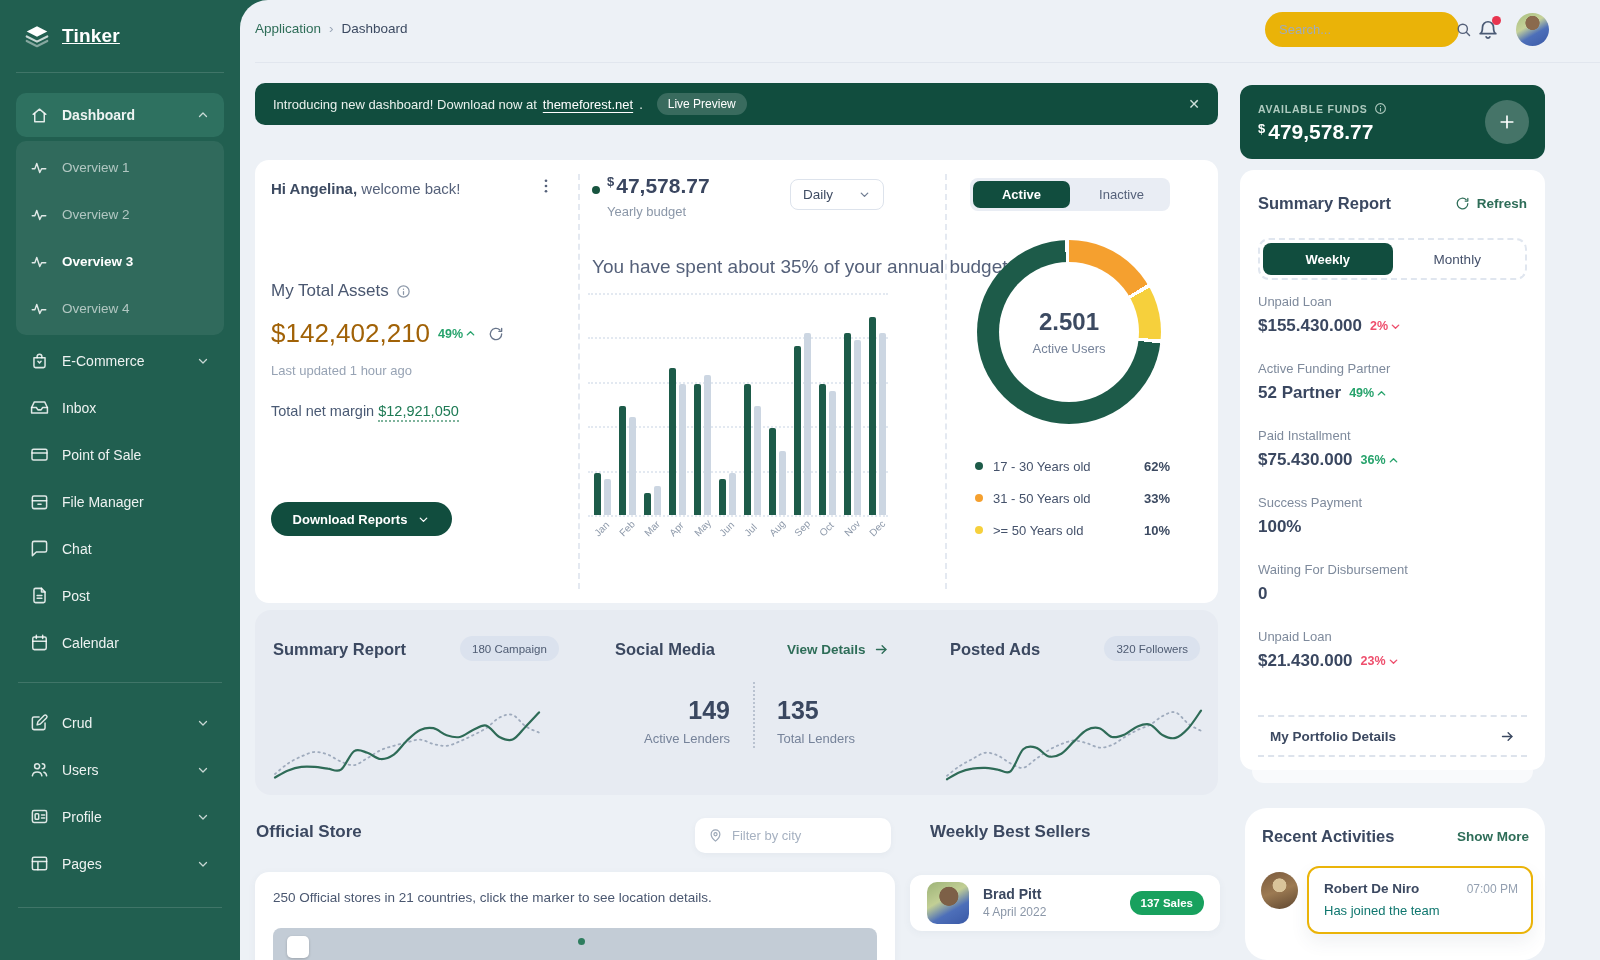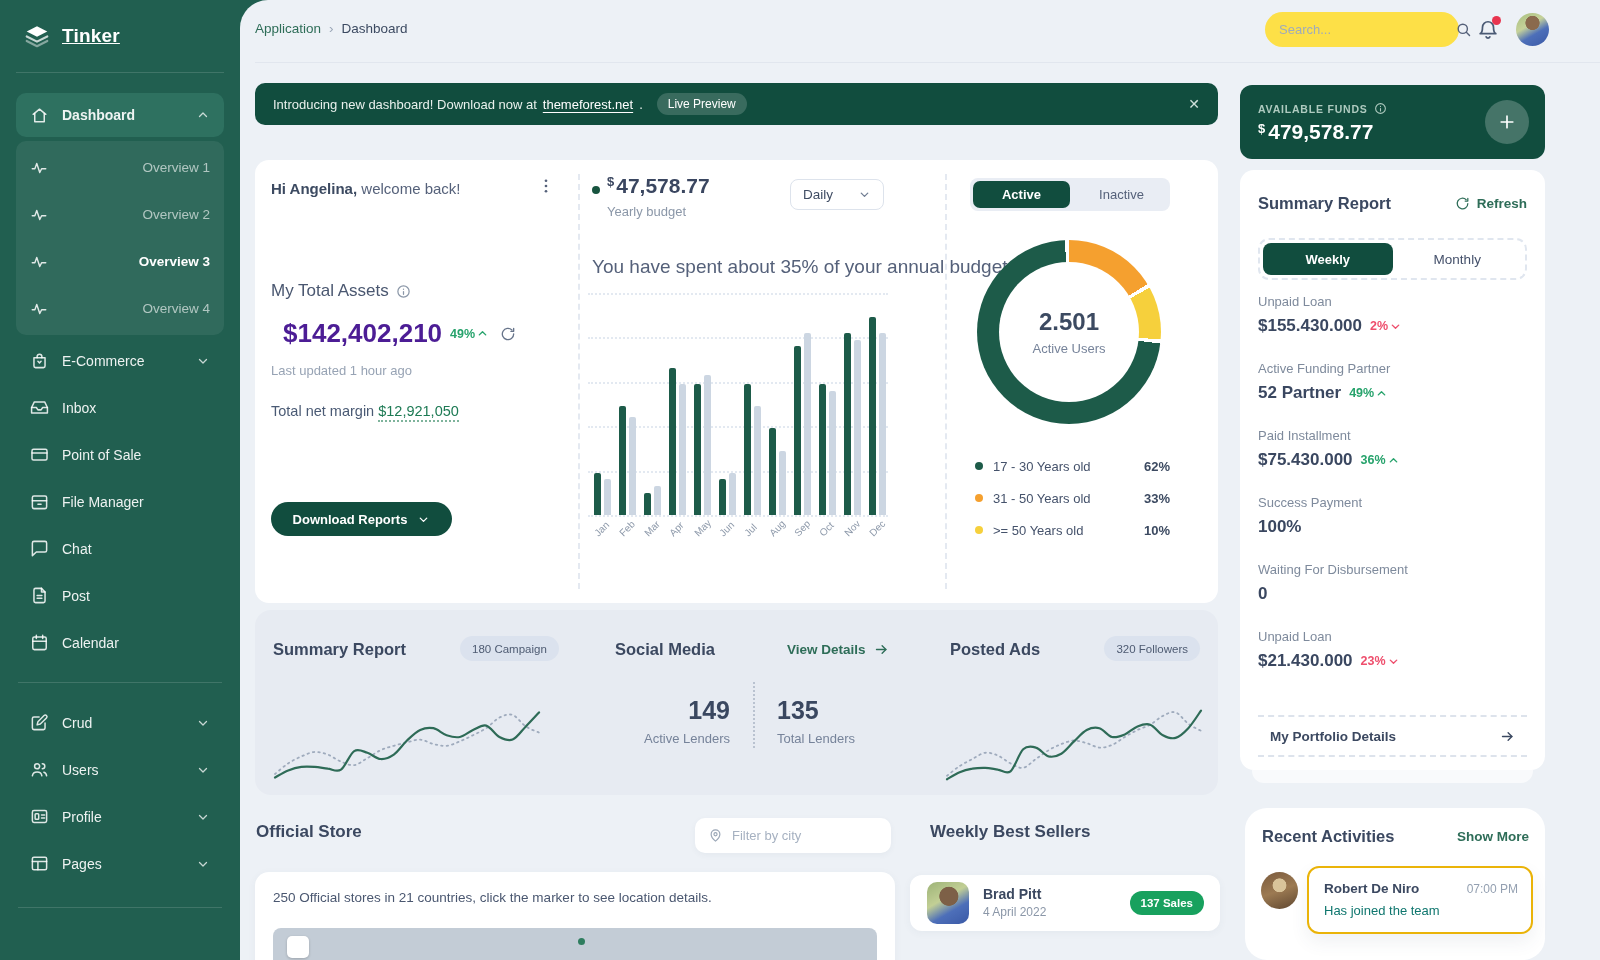--- a/index.html
+++ b/index.html
@@ -11,34 +11,34 @@
   .sidebar { position:absolute; left:0; top:0; width:240px; height:960px; background:#215f50; color:#fff; z-index:5; }
   .logo-row { display:flex; align-items:center; gap:12px; height:72px; padding:0 24px;text-decoration:underline; }
   .logo-row .brand { font-size:19px; font-weight:700; letter-spacing:.2px; }
   .side-divider { border-top:1px solid rgba(255,255,255,.14); margin:0 16px; }
   .side-nav { padding:20px 16px 0 16px; }
   .s-item { display:flex; align-items:center; gap:13px; height:47px; padding:0 14px; border-radius:10px; color:rgba(255,255,255,.92); font-size:14px; cursor:pointer; }
   .s-item .s-ic { display:flex; width:19px; color:rgba(255,255,255,.85); }
   .s-item .s-label { flex:1; }
   .s-item .s-chev { display:flex; color:rgba(255,255,255,.75); }
   .s-item.active-parent { background:#2e7160; font-weight:700; height:44px; }
-  .submenu { background:rgba(255,255,255,.07); border-radius:10px; margin-top:4px; padding:3px 0;text-align:right; }
+  .submenu { background:rgba(255,255,255,.07); border-radius:10px; margin-top:4px; padding:3px 0; }
   .submenu .s-item { color:rgba(255,255,255,.62); font-size:13.5px; }
   .submenu .s-item.current { color:#ffffff; font-weight:700; }
   #menu-main { margin-top:2px; }
 
   
   .content { position:absolute; left:240px; top:0; width:1360px; height:960px; background:#edf1f6; border-top-left-radius:28px; }
 
   
   .breadcrumb { position:absolute; left:15px; top:21px; font-size:13.5px; display:flex; gap:8px; align-items:center; }
   .breadcrumb .bc-app { color:#2e6d58; }
   .breadcrumb .bc-sep { color:#9aa6b6; }
   .breadcrumb .bc-cur { color:#3c4a61; }
-  .search-pill { position:absolute; left:1025px; top:12px; width:194px; height:35px; background:#fde047; border-radius:18px; display:flex; align-items:center; padding:0 14px; }
+  .search-pill { position:absolute; left:1025px; top:12px; width:194px; height:35px; background:#eab308; border-radius:18px; display:flex; align-items:center; padding:0 14px; }
   .search-pill input { flex:1; border:none; outline:none; background:transparent; font-size:13px; color:#55617a; font-family:inherit; }
   .search-pill input::placeholder { color:#9fabbc; }
   .search-pill .mag { color:#55617a; display:flex; }
   .bell-wrap { position:absolute; left:1237px; top:19px; width:22px; height:22px; color:#4a5a74; }
   .bell-dot { position:absolute; right:-2px; top:-3px; width:9px; height:9px; border-radius:50%; background:#e8344e; }
   .avatar-hd { position:absolute; left:1276px; top:13px; width:33px; height:33px; border-radius:50%;
     background: radial-gradient(circle at 50% 30%, #8a6a4d 0 24%, transparent 26%),
                 linear-gradient(150deg,#a8bf7e 0%,#c6d29a 38%,#4d6fb9 62%,#3a59a6 100%); }
   .hd-divider { position:absolute; left:15px; right:0; top:62px; border-top:1px solid #e1e6ee; }
 
@@ -58,21 +58,21 @@
 
   
   .main-card { position:absolute; left:15px; top:160px; width:963px; height:443px; background:#fff; border-radius:14px; }
   .vsep { position:absolute; top:14px; bottom:14px; border-left:2px dashed #e4e9f1; }
   .greet { position:absolute; left:16px; top:20px; font-size:15px; color:#55617a; }
   .greet b { color:#3c4a61; }
   .kebab { position:absolute; left:282px; top:16px; color:#55617a; cursor:pointer; }
   .assets-title { position:absolute; left:16px; top:121px; font-size:17px; color:#4a5770; display:flex; gap:7px; align-items:center; }
   .assets-title .inf { color:#8b97a8; display:flex; }
   .assets-val { position:absolute; left:16px; top:158px; display:flex; align-items:center; gap:8px; }
-  .assets-val .big { font-size:26px; font-weight:700; color:#4c1d95;margin-left:12px; }
+  .assets-val .big { font-size:26px; font-weight:400; color:#a16207; }
   .pct-up { color:#27a36c; font-size:12.5px; font-weight:700; display:flex; align-items:center; gap:2px; }
   .pct-down { color:#ee4f6d; font-size:12.5px; font-weight:700; display:flex; align-items:center; gap:2px; }
   .assets-val .sync { color:#67748a; display:flex; margin-left:4px; cursor:pointer; }
   .updated { position:absolute; left:16px; top:203px; font-size:13px; color:#97a3b4; }
   .netmargin { position:absolute; left:16px; top:243px; font-size:14.5px; color:#4a5a74; }
   .netmargin a { color:#1d7a54; text-decoration:none; border-bottom:2px dotted #7fb49c; padding-bottom:1px; cursor:pointer; }
   .dl-btn { position:absolute; left:16px; top:342px; width:181px; height:34px; background:#114d3e; color:#fff; border:none; border-radius:17px; font-size:13px; font-weight:600; font-family:inherit; display:flex; align-items:center; justify-content:center; gap:10px; cursor:pointer; }
 
   
   .bud-dot { position:absolute; left:337px; top:26px; width:8px; height:8px; border-radius:50%; background:#17543f; }

